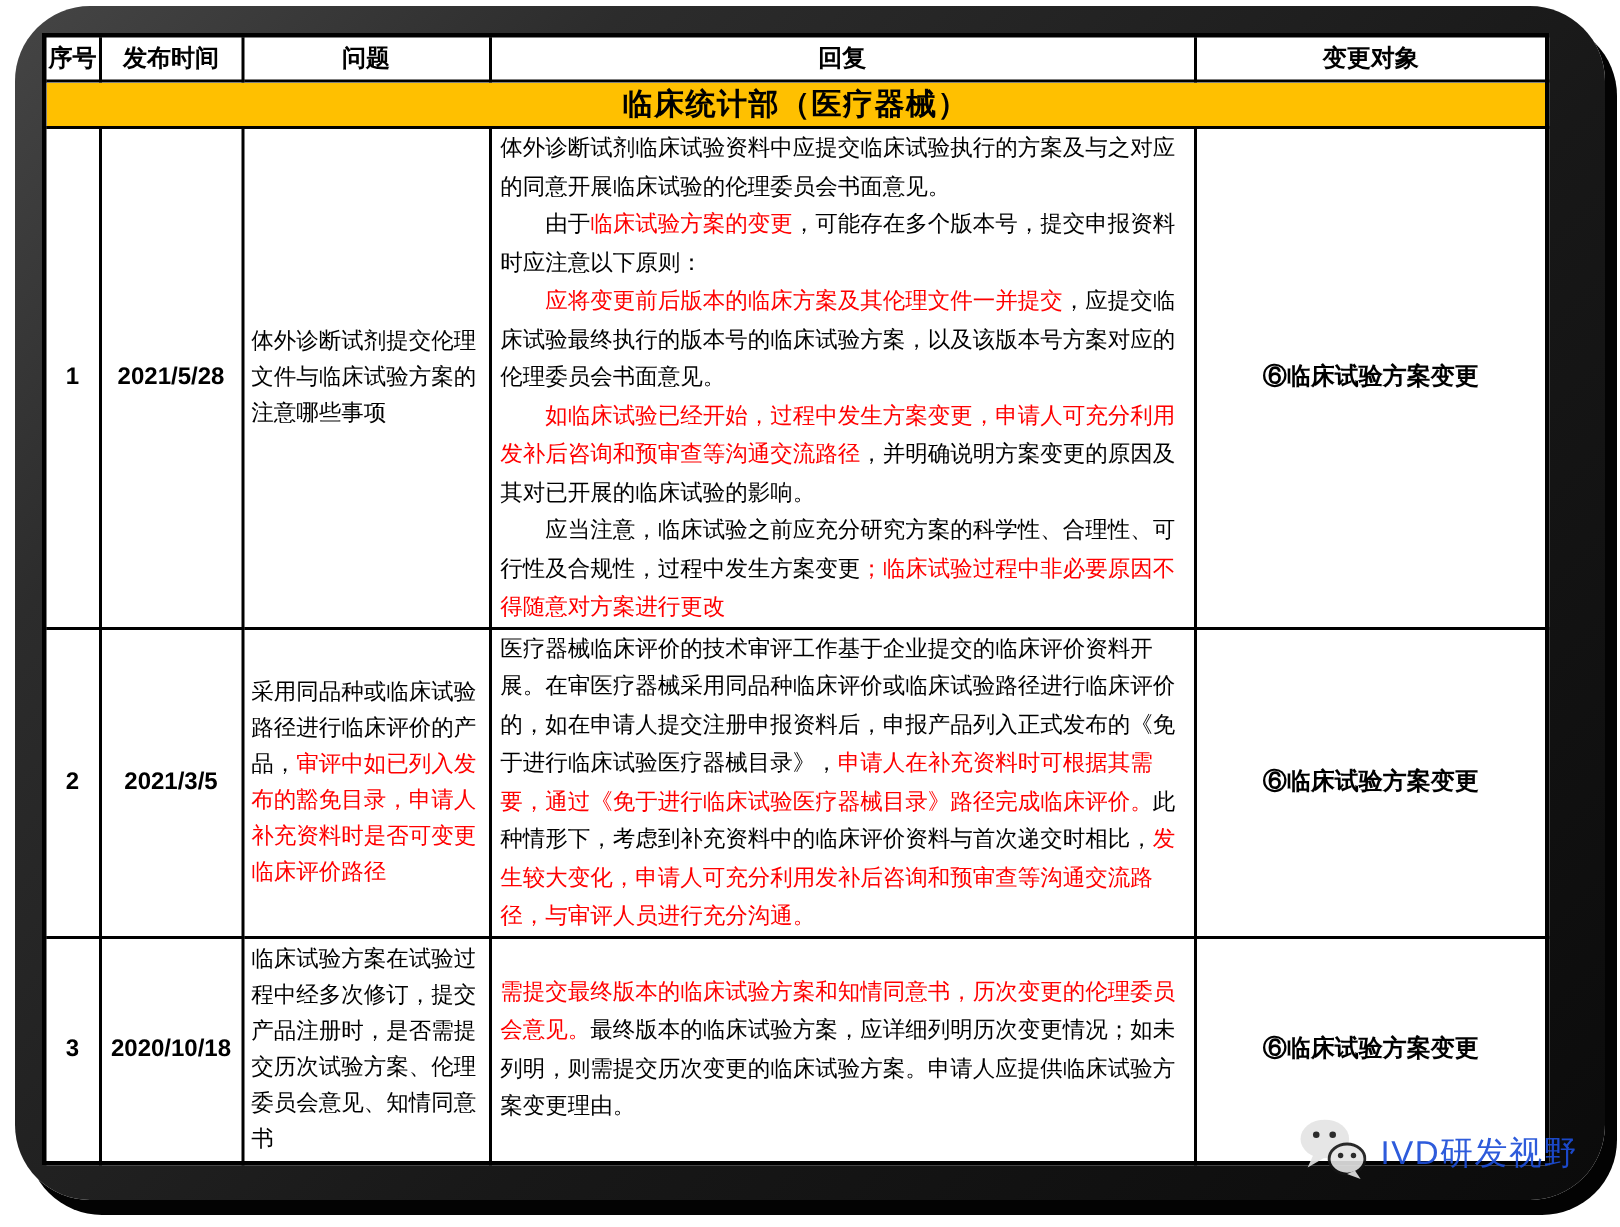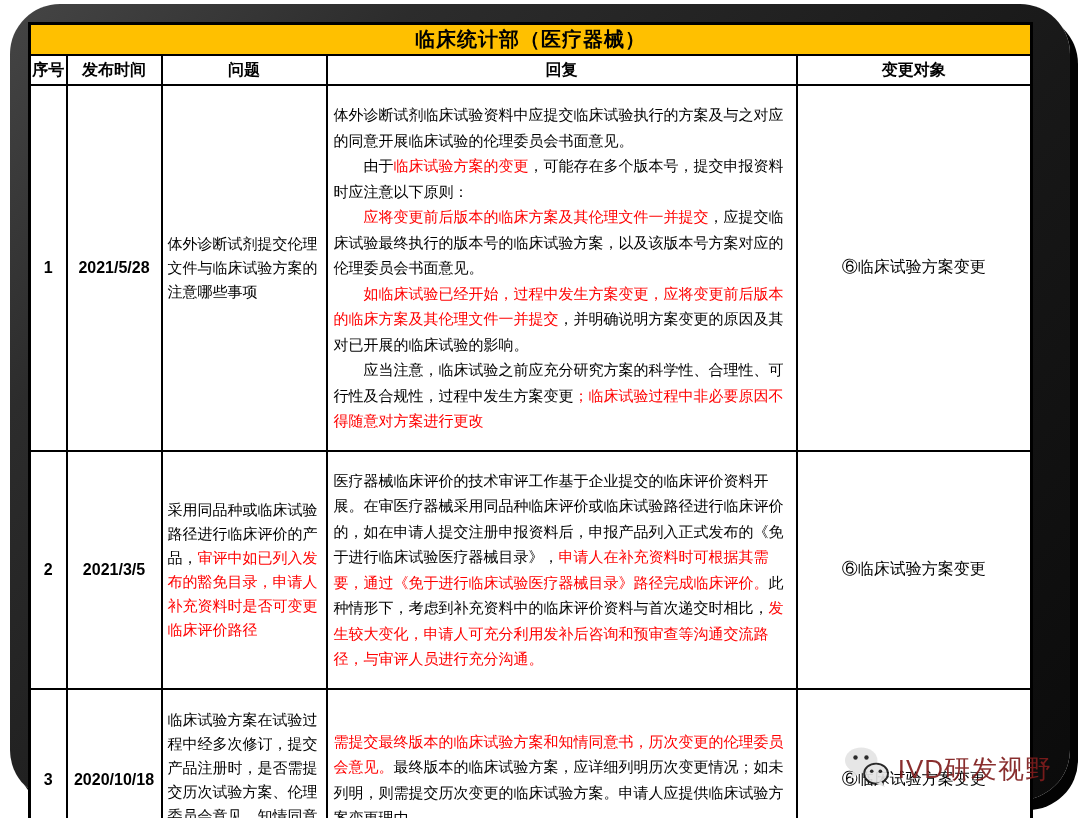--- a/index.html
+++ b/index.html
@@ -19,72 +19,72 @@
     border-collapse:collapse;table-layout:fixed;width:1002px;background:#ffffff;
     border:3px solid #000;
   }
   td,th{border:2px solid #000;vertical-align:middle;color:#000;overflow:hidden;}
   .title-cell{
     background:#FFC000;text-align:center;font-weight:bold;font-size:20px;
     height:26px;letter-spacing:1px;
   }
   .head-cell{font-weight:bold;font-size:16px;text-align:center;height:26px;background:#fff;}
   .cell-no,.cell-date{font-weight:bold;font-size:16px;text-align:center;}
-  .cell-question{font-size:15px;line-height:24px;padding:18px 5px;text-align:left;}
-  .cell-reply{font-size:15px;line-height:25.5px;padding:16px 6px;text-align:left;}
-  .cell-target{font-weight:normal;font-size:16px;text-align:center;}
+  .cell-question{font-size:15px;line-height:24px;padding:2px 5px;text-align:left;}
+  .cell-reply{font-size:15px;line-height:25.5px;padding:0 6px;text-align:left;}
+  .cell-target{font-weight:bold;font-size:16px;text-align:center;}
   .para{margin:0;}
   .para.indent{text-indent:2em;}
   .red{color:#FF0000;margin-top:24px;}
   tr.r1{height:332px;} tr.r2{height:202px;} tr.r3{height:143px;}
   .watermark{
     position:absolute;right:28px;bottom:26px;display:flex;align-items:center;gap:9px;
     pointer-events:none;
   }
   .watermark .wm-text{
-    color:#7f1d1d;font-size:26px;letter-spacing:1px;opacity:.92;
+    color:#1d4ed8;font-size:22px;letter-spacing:1px;opacity:.92;
   }
   .wm-icon{opacity:.9;}
 </style>
 </head>
 <body>
 
 <div class="frame"></div>
 
 <div class="tablewrap">
   <table>
     <colgroup>
       <col style="width:37px">
         <col style="width:95px">
         <col style="width:165px">
         <col style="width:470px">
         <col style="width:235px">
     </colgroup>
     <thead>
       <tr>
-        <td class="title-cell" colspan="5">临床统计部（医疗器械）</td>
-      </tr>
-      <tr>
         <td class="head-cell">序号</td>
         <td class="head-cell">发布时间</td>
         <td class="head-cell">问题</td>
         <td class="head-cell">回复</td>
         <td class="head-cell">变更对象</td>
+      </tr>
+      <tr>
+        <td class="title-cell" colspan="5">临床统计部（医疗器械）</td>
       </tr>
     </thead>
     <tbody>
       <tr class="r1">
         <td class="cell-no">1</td>
         <td class="cell-date">2021/5/28</td>
         <td class="cell-question"><span>体外诊断试剂提交伦理文件与临床试验方案的注意哪些事项</span></td>
         <td class="cell-reply">
             <div class="para"><span>体外诊断试剂临床试验资料中应提交临床试验执行的方案及与之对应的同意开展临床试验的伦理委员会书面意见。</span></div>
             <div class="para indent"><span>由于</span><span class="red">临床试验方案的变更</span><span>，可能存在多个版本号，提交申报资料时应注意以下原则：</span></div>
             <div class="para indent"><span class="red">应将变更前后版本的临床方案及其伦理文件一并提交</span><span>，应提交临床试验最终执行的版本号的临床试验方案，以及该版本号方案对应的伦理委员会书面意见。</span></div>
-            <div class="para indent"><span class="red">如临床试验已经开始，过程中发生方案变更，应将变更前后版本的临床方案及其伦理文件一并提交</span><span>，并明确说明方案变更的原因及其对已开展的临床试验的影响。</span></div>
+            <div class="para indent"><span class="red">如临床试验已经开始，过程中发生方案变更，申请人可充分利用发补后咨询和预审查等沟通交流路径</span><span>，并明确说明方案变更的原因及其对已开展的临床试验的影响。</span></div>
             <div class="para indent"><span>应当注意，临床试验之前应充分研究方案的科学性、合理性、可行性及合规性，过程中发生方案变更</span><span class="red">；临床试验过程中非必要原因不得随意对方案进行更改</span></div>
           </td>
         <td class="cell-target">⑥临床试验方案变更</td>
       </tr>
       <tr class="r2">
         <td class="cell-no">2</td>
         <td class="cell-date">2021/3/5</td>
         <td class="cell-question"><span>采用同品种或临床试验路径进行临床评价的产品，</span><span class="red">审评中如已列入发布的豁免目录，申请人补充资料时是否可变更临床评价路径</span></td>
         <td class="cell-reply">
             <div class="para"><span>医疗器械临床评价的技术审评工作基于企业提交的临床评价资料开展。在审医疗器械采用同品种临床评价或临床试验路径进行临床评价的，如在申请人提交注册申报资料后，申报产品列入正式发布的《免于进行临床试验医疗器械目录》，</span><span class="red">申请人在补充资料时可根据其需要，通过《免于进行临床试验医疗器械目录》路径完成临床评价。</span><span>此种情形下，考虑到补充资料中的临床评价资料与首次递交时相比，</span><span class="red">发生较大变化，申请人可充分利用发补后咨询和预审查等沟通交流路径，与审评人员进行充分沟通。</span></div>

